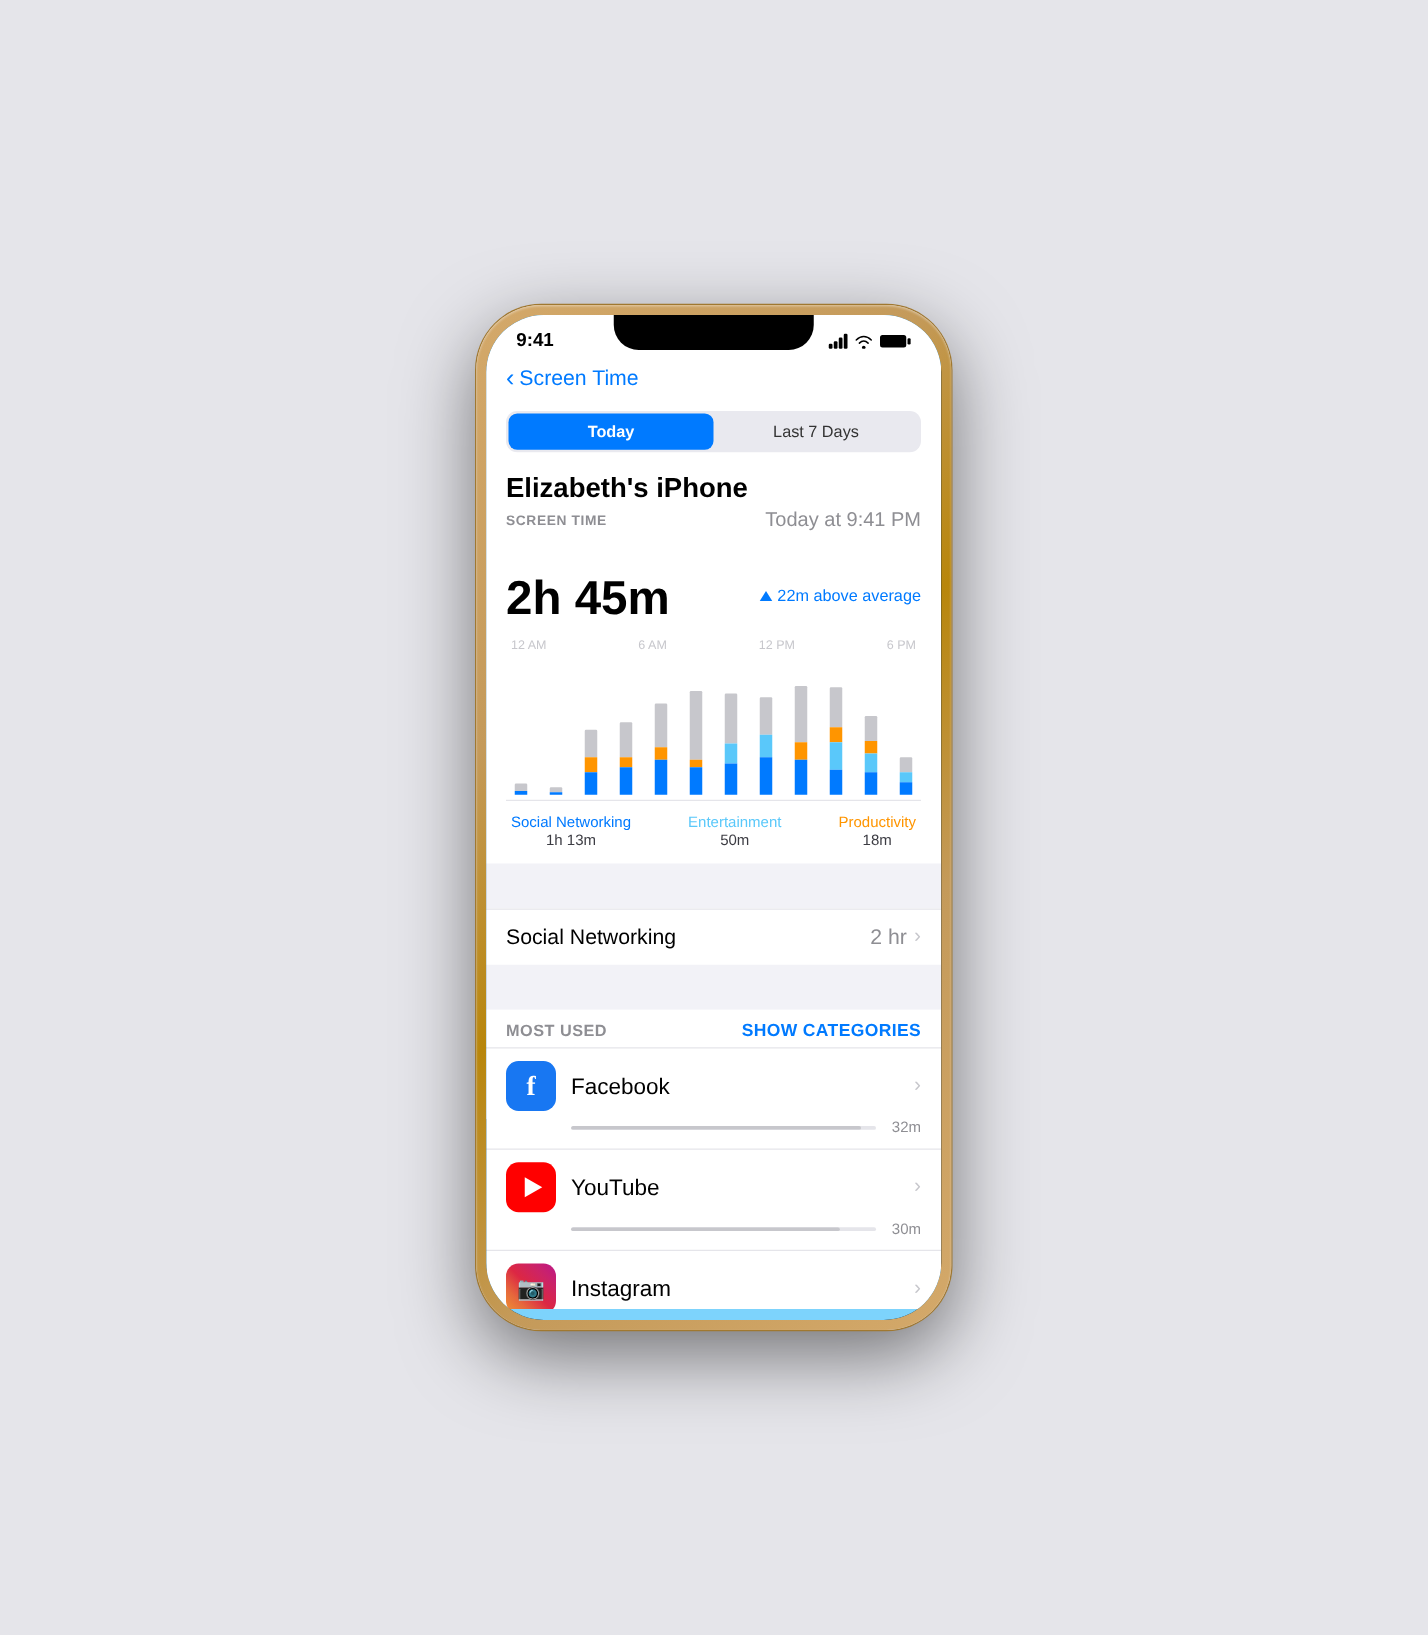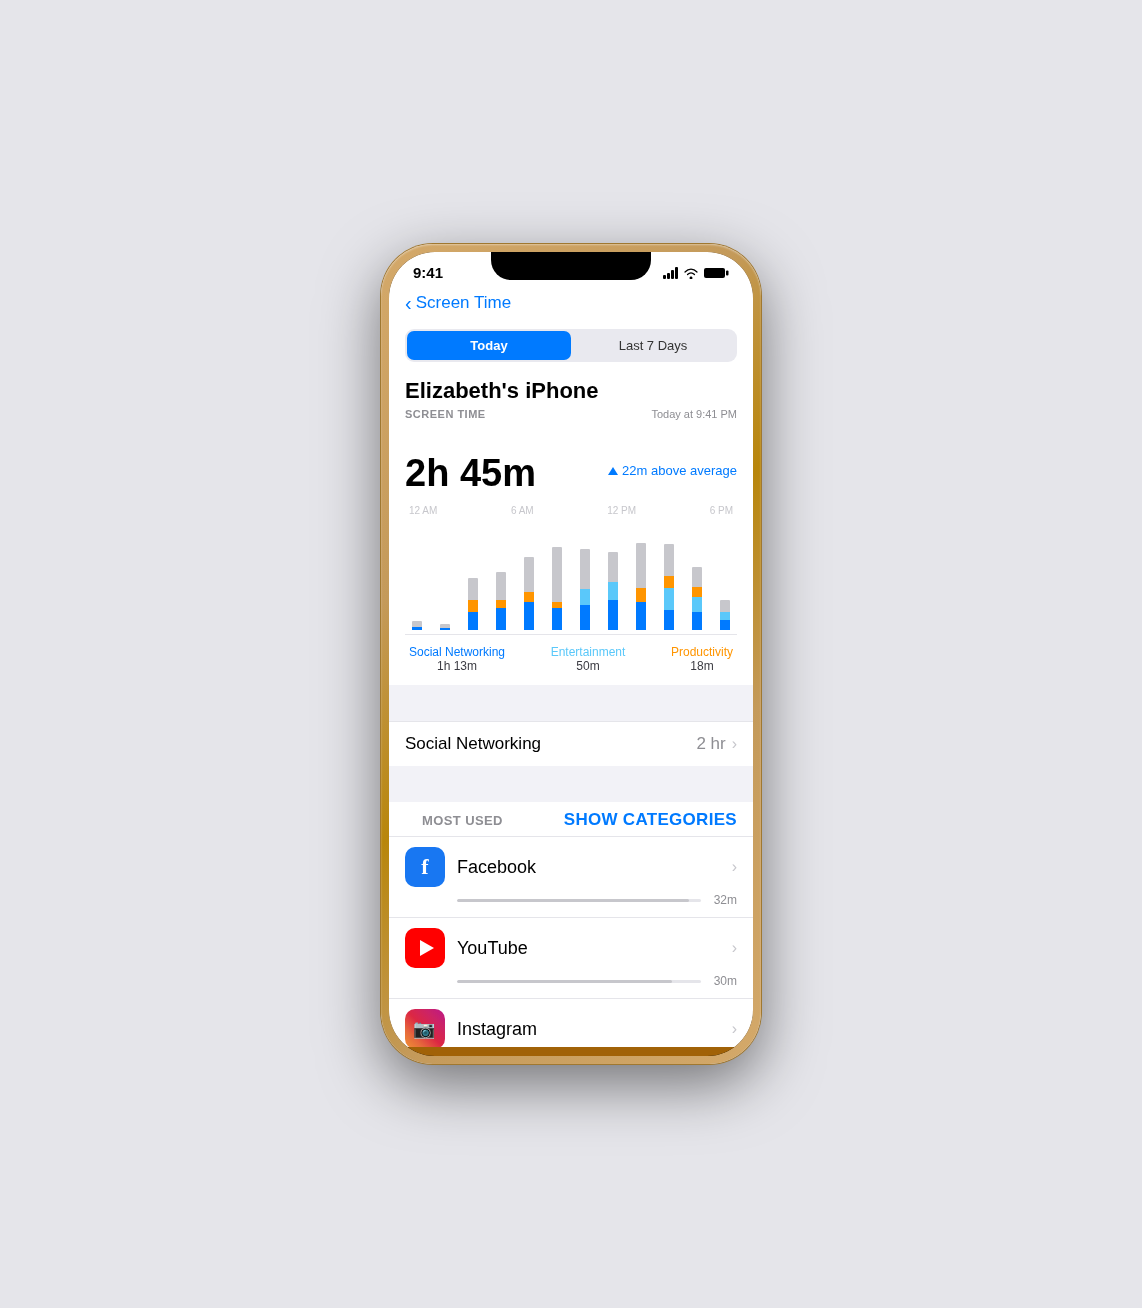--- a/index.html
+++ b/index.html
@@ -30,21 +30,21 @@
       height: 100%;
       background: #000;
       border-radius: 46px;
       overflow: hidden;
       position: relative;
     }
 
     .screen {
       width: 100%;
       height: 100%;
-      background: #a16207;
+      background: #7dd3fc;
       border-radius: 20px;
       overflow: hidden;
       position: relative;
     }
 
     
     .notch {
       position: absolute;
       top: 0;
       left: 50%;
@@ -170,21 +170,21 @@
 
     .screen-time-label {
       font-size: 11px;
       font-weight: 600;
       color: #8e8e93;
       letter-spacing: 0.5px;
       text-transform: uppercase;
     }
 
     .screen-time-date {
-      font-size: 11px;
+      font-size: 16px;
       color: #8e8e93;
     }
 
     
     .big-time {
       padding: 8px 16px 4px;
       background: white;
     }
 
     .total-time {
@@ -320,33 +320,32 @@
     
     .most-used-section {
       background: white;
     }
 
     .most-used-header {
       display: flex;
       justify-content: space-between;
       align-items: center;
       padding: 8px 16px 6px;
-      margin-left: 17px;
     }
 
     .most-used-label {
       font-size: 13px;
       font-weight: 600;
       color: #8e8e93;
       letter-spacing: 0.4px;
       text-transform: uppercase;
     }
 
     .show-categories {
-      font-size: 17px;
+      font-size: 14px;
       font-weight: 600;
       color: #007aff;
       letter-spacing: 0.3px;
       text-transform: uppercase;
     }
 
     
     .app-item {
       border-top: 1px solid #e5e5ea;
       padding: 10px 16px;

